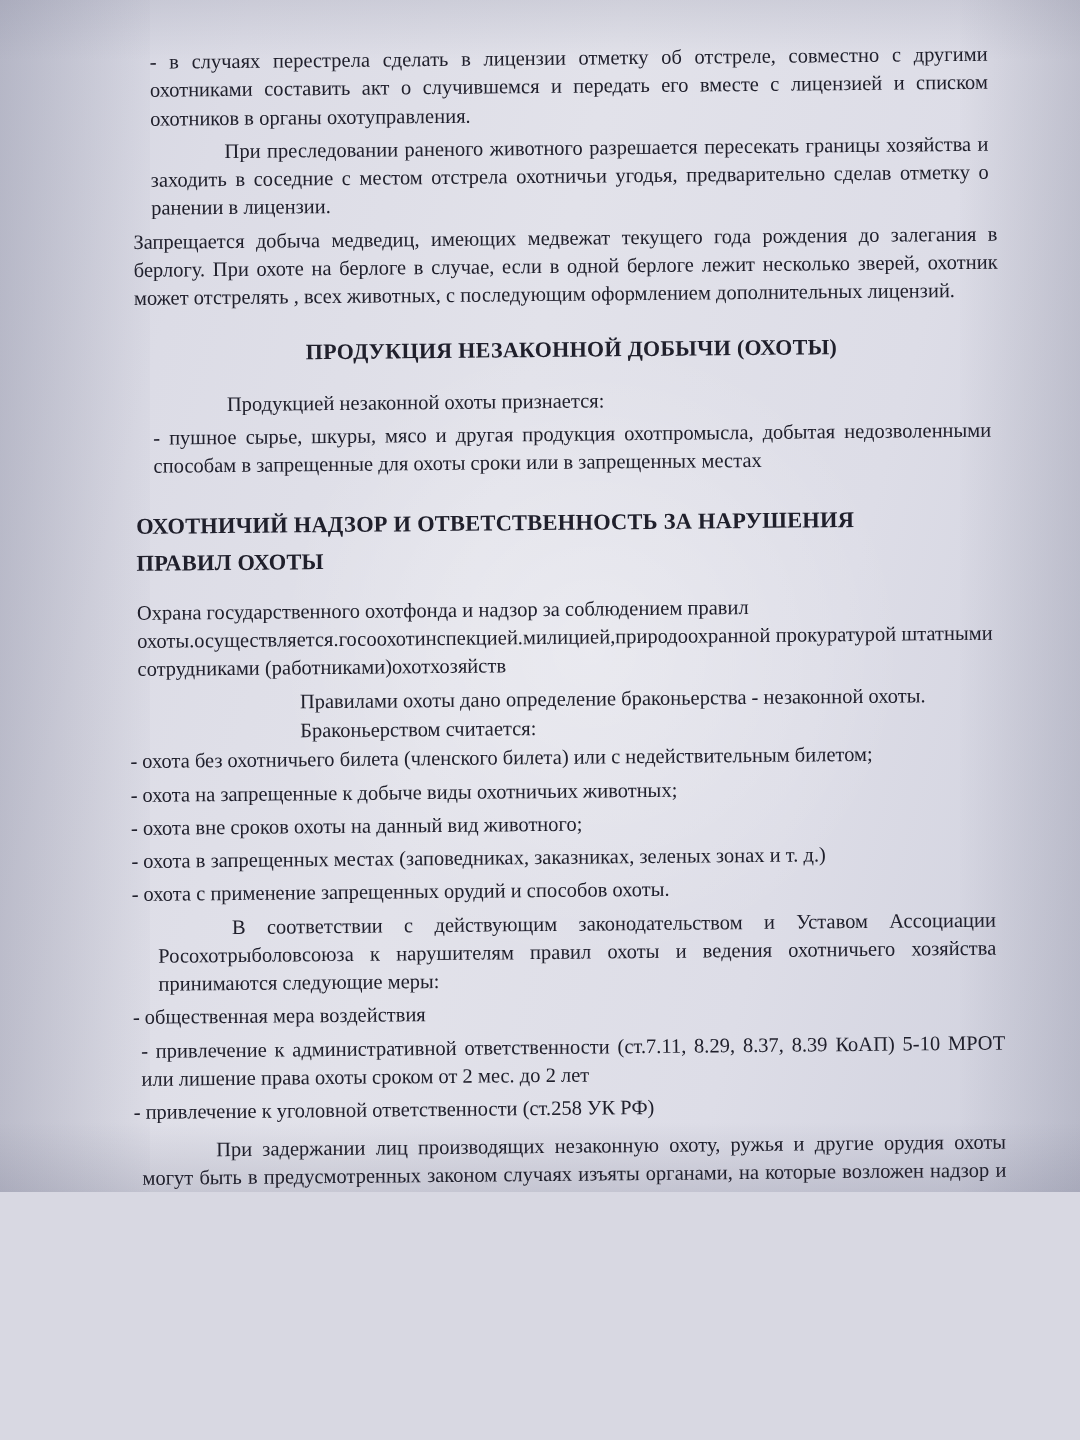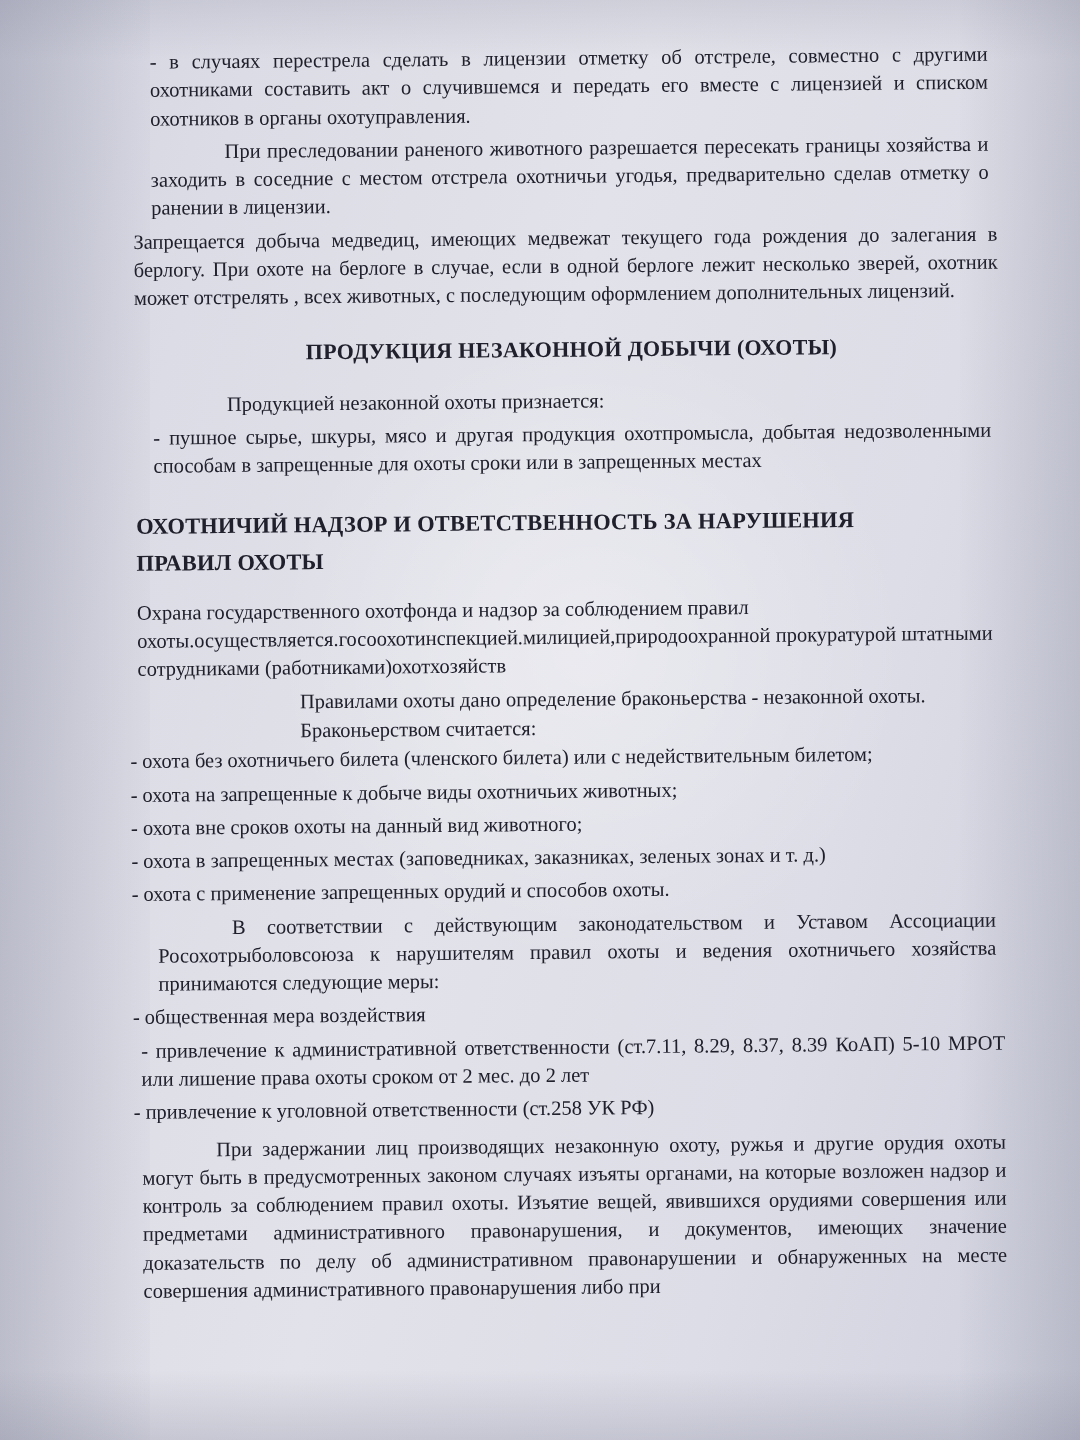--- a/index.html
+++ b/index.html
@@ -9,21 +9,21 @@
   body {
     width: 1080px;
     height: 1440px;
     background: #d8d8e2;
     font-family: "Liberation Serif", serif;
     overflow: hidden;
   }
   .page {
     position: relative;
     width: 1080px;
-    height: 1440px;
+    height: 1192px;
     background: linear-gradient(105deg, #d3d4e0 0%, #dcdce6 18%, #e2e2ea 45%, #dddde7 72%, #cfd0dd 100%);
     box-sizing: border-box;
     overflow: hidden;
   }
   
   .shade-left {
     position: absolute;
     left: 0; top: 0; bottom: 0; width: 150px;
     background: linear-gradient(to right, rgba(120,122,145,0.33), rgba(150,152,172,0.05));
     pointer-events: none;

